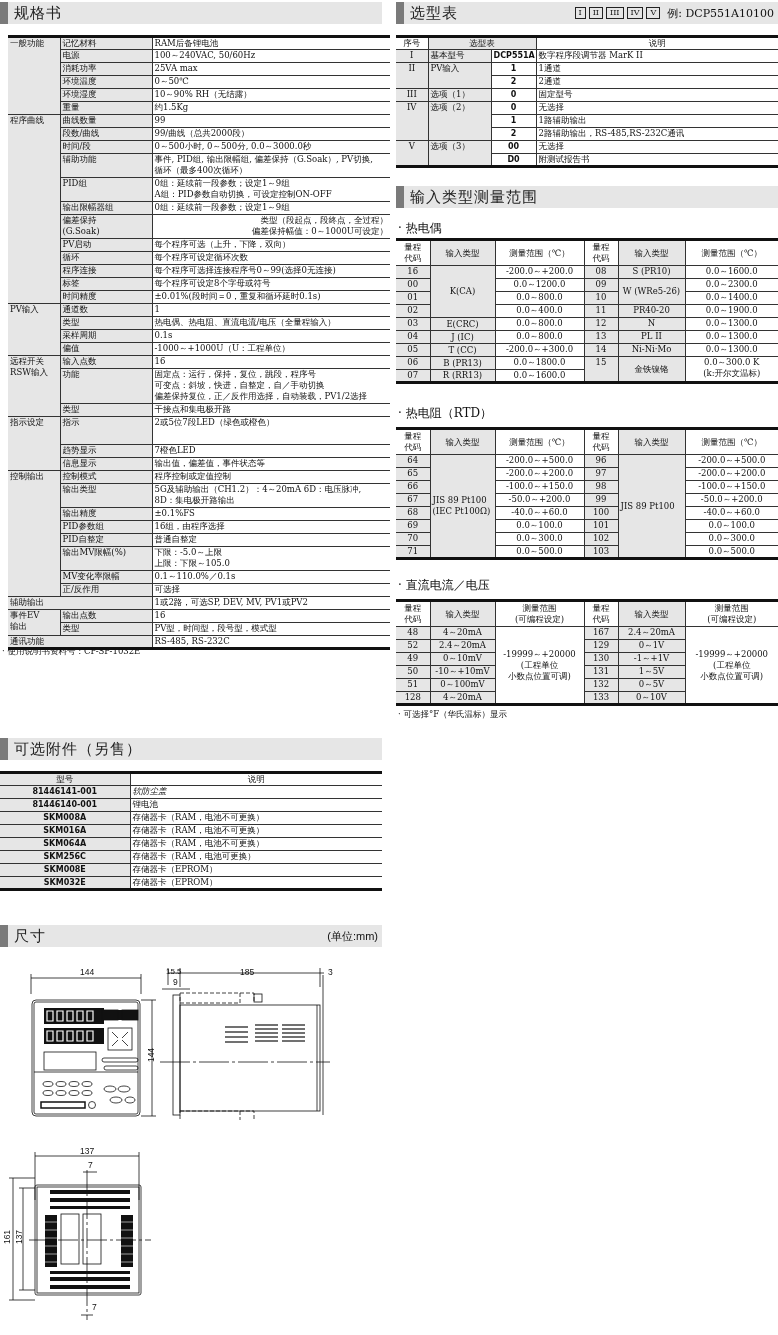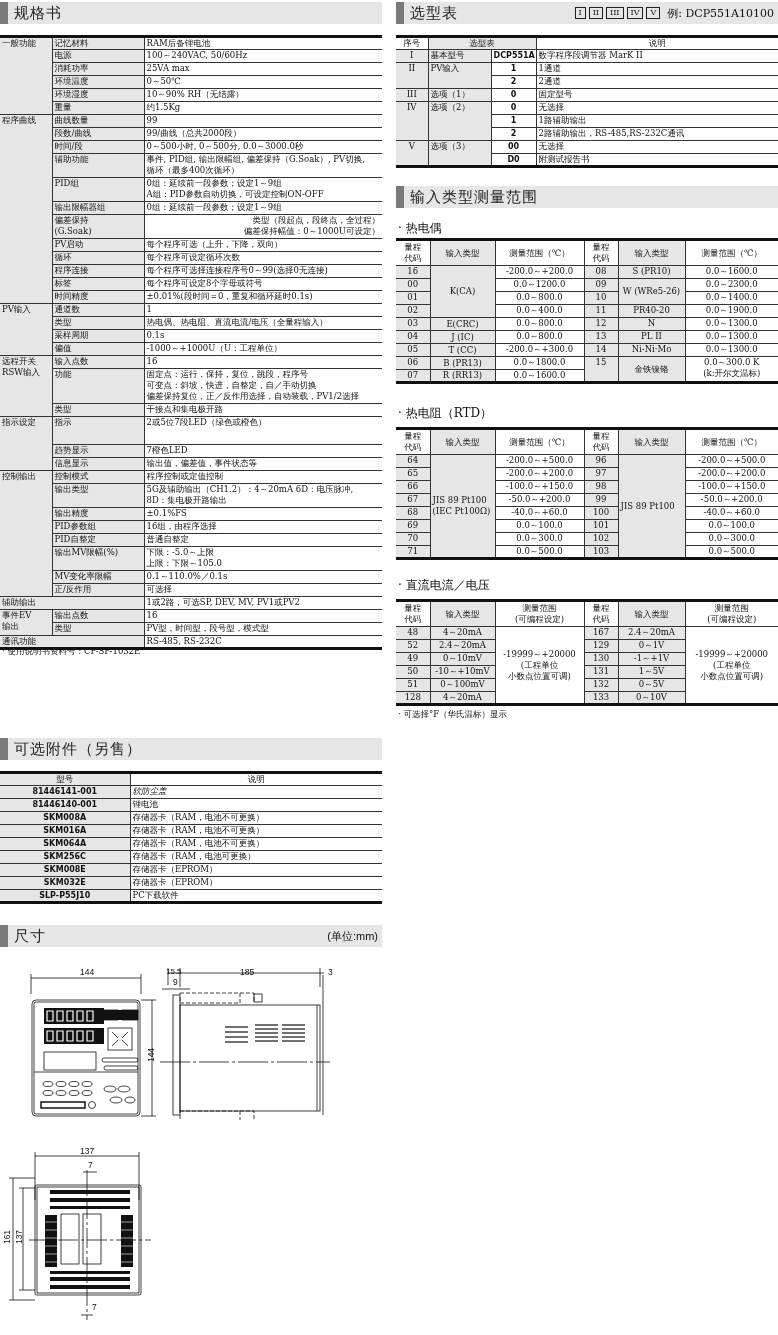--- a/index.html
+++ b/index.html
@@ -20,21 +20,21 @@
 .bold{font-family:"DejaVu Sans",sans-serif;font-weight:bold;font-size:8px}
 svg{position:absolute}
 </style>
 </head>
 <body>
 
 <div class="sec-h" style="left:0;top:2px;width:382px">
   <div class="bar"></div>
   <span class="t">规格书</span>
 </div>
-<table id="specT" class="spec topb botb" style="left:0;top:35px;width:382px">
+<table id="specT" class="spec topb botb" style="left:8px;top:35px;width:382px">
 <colgroup>
       <col style="width:52px">
       <col style="width:92px">
       <col>
     </colgroup>
 <tbody id="specBody">
       <tr style="height: 13px;">
         <td class="g" rowspan="6" style="border-left: none;">一般功能</td>
         <td class="g">记忆材料</td>
         <td style="border-right: none;">RAM后备锂电池</td>
@@ -541,24 +541,20 @@
         <td class="g c bold" style="border-left: none;">SKM256C</td>
         <td style="border-right: none;">存储器卡（RAM，电池可更换）</td>
       </tr>
       <tr>
         <td class="g c bold" style="border-left: none;">SKM008E</td>
         <td style="border-right: none;">存储器卡（EPROM）</td>
       </tr>
       <tr>
         <td class="g c bold" style="border-left: none;">SKM032E</td>
         <td style="border-right: none;">存储器卡（EPROM）</td>
-      </tr>
-      <tr>
-        <td class="g c bold" style="border-left: none;">SLP-P55J10</td>
-        <td style="border-right: none;">PC下载软件</td>
       </tr>
     </tbody>
 </table>
 
 <div class="sec-h" style="left:0;top:925px;width:382px">
   <div class="bar"></div>
   <span class="t">尺寸</span>
   <span class="r" style="font-family:'Liberation Sans',sans-serif;font-size:11px">(单位:mm)</span>
 </div>
 

